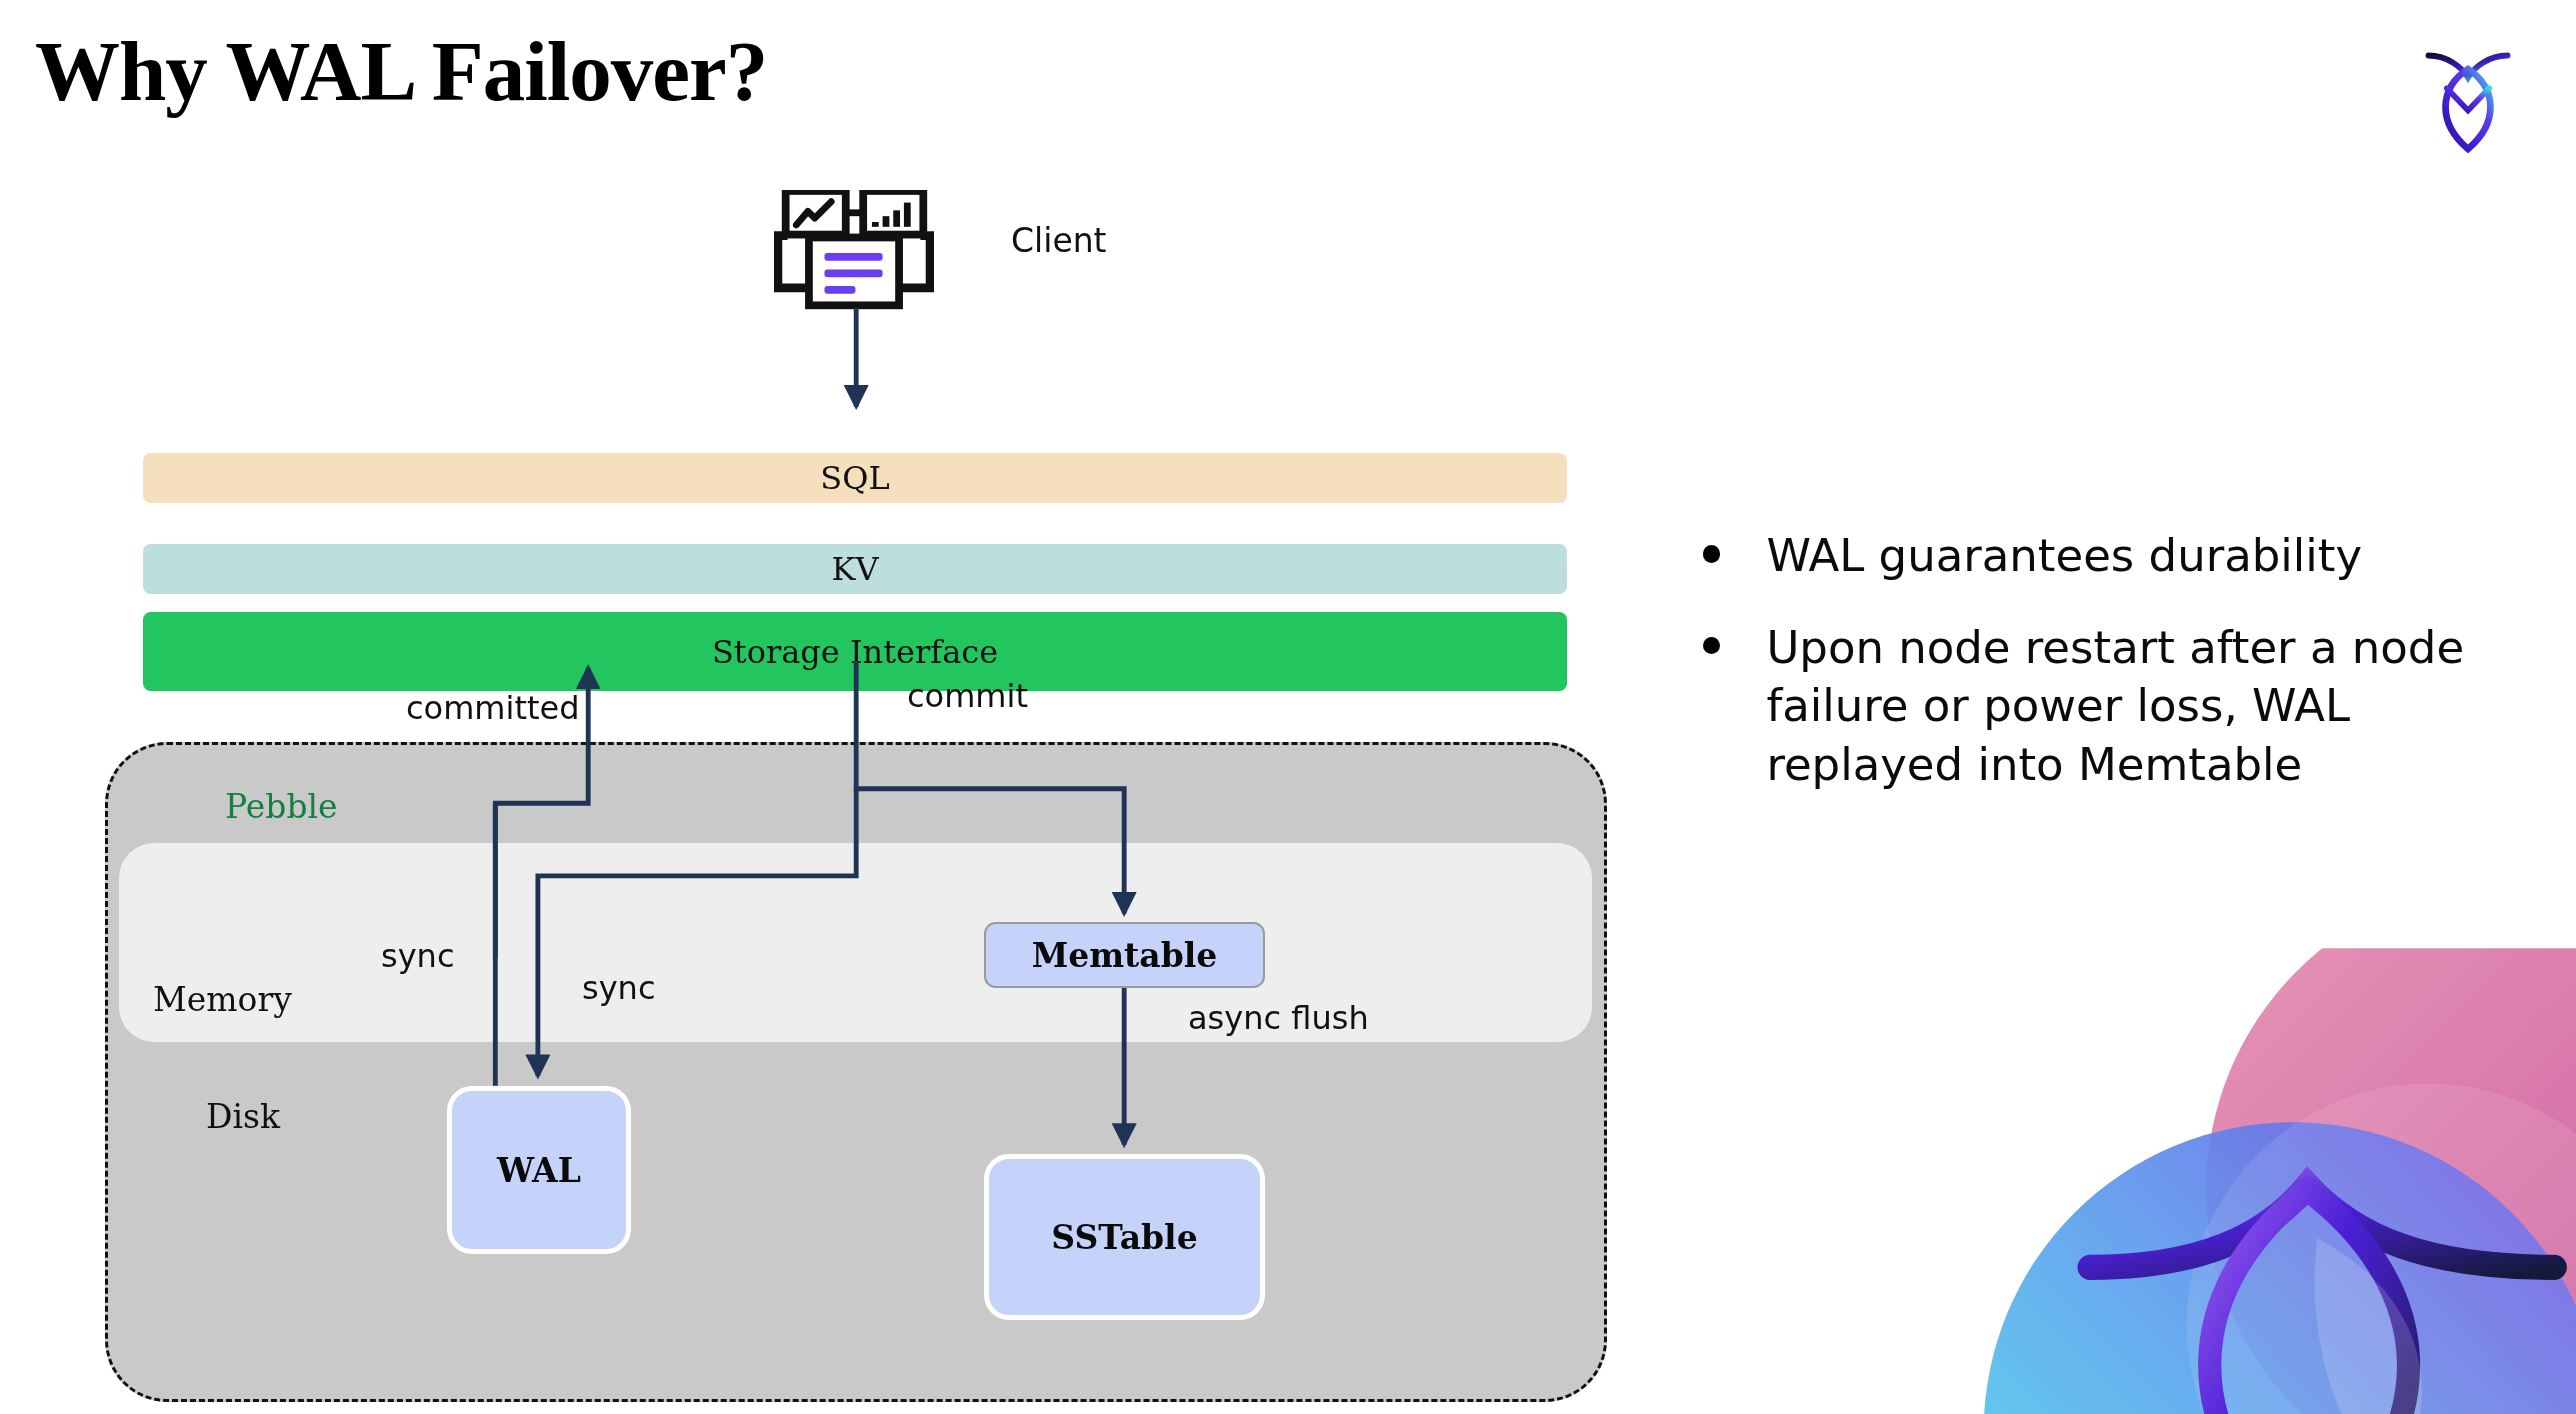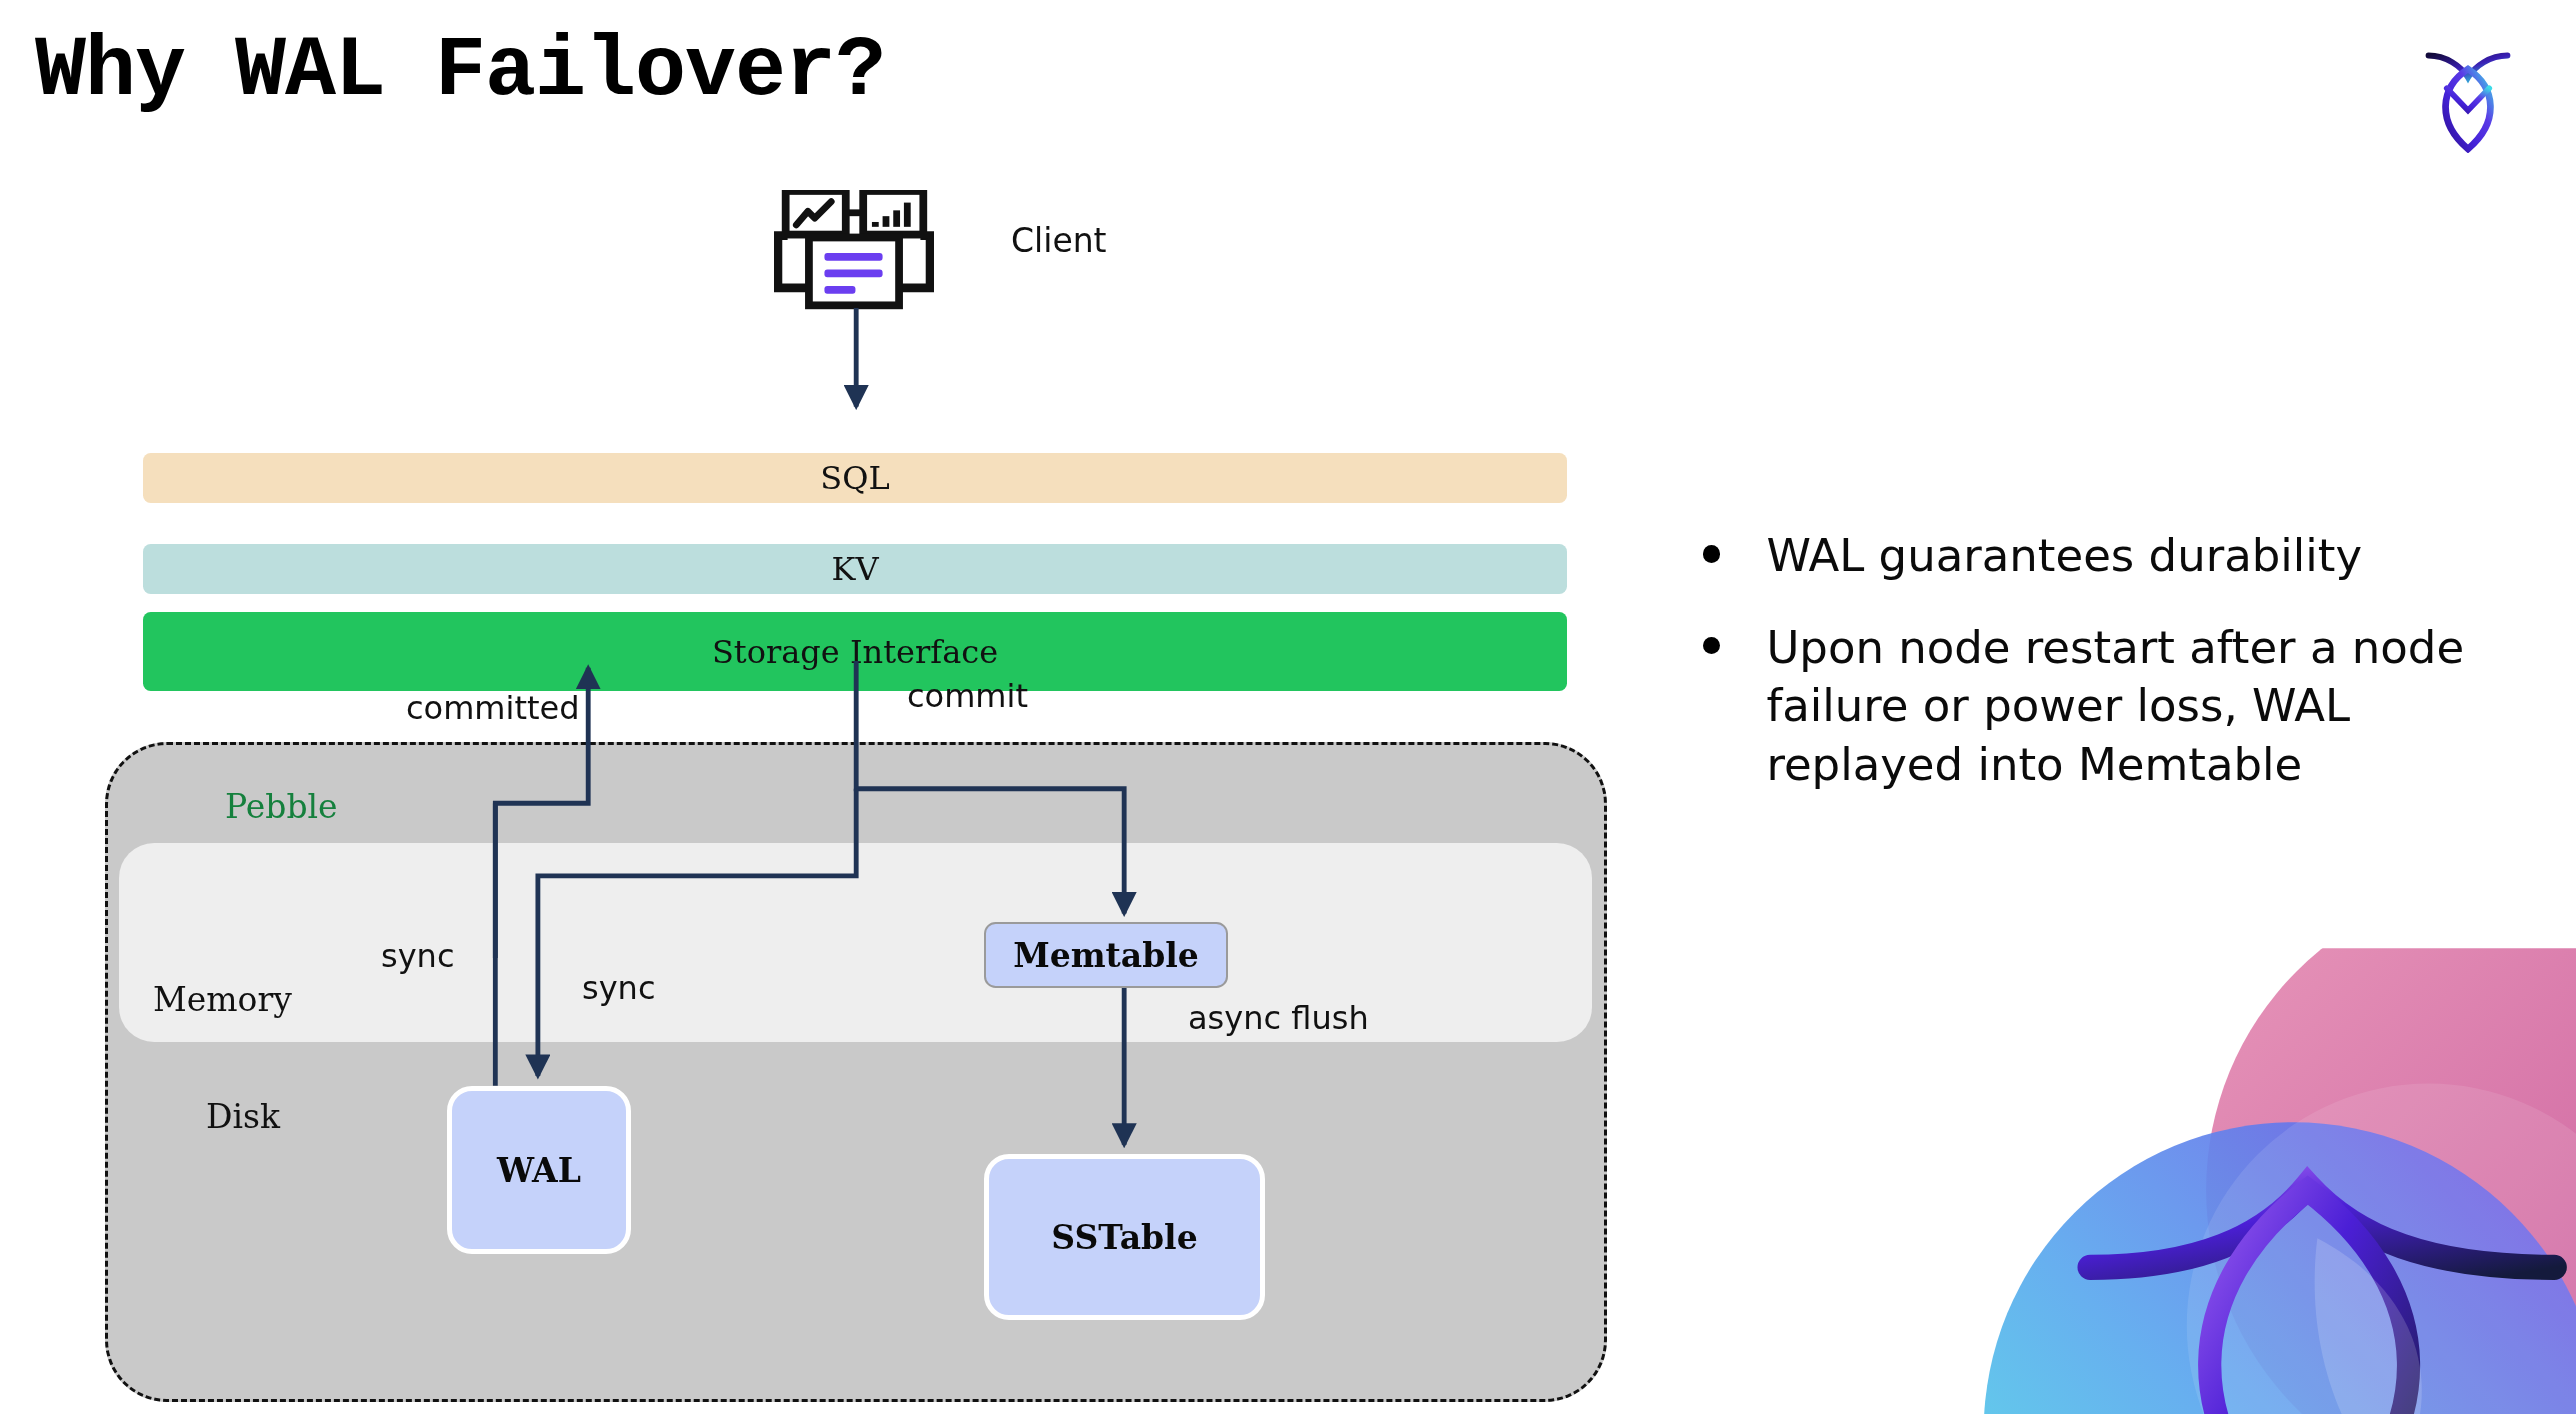--- a/index.html
+++ b/index.html
@@ -13,21 +13,21 @@
     position: relative;
     overflow: hidden;
     font-family: "DejaVu Sans", sans-serif;
   }
 
   
   #slide-title {
     position: absolute;
     left: 35px;
     top: 27px;
-    font-family: Liberation Mono, monospace;
+    font-family: Liberation Serif, serif;
     font-weight: 800;
     font-size: 85px;
     letter-spacing: -1px;
     color: #000000;
     line-height: 1.05;
     white-space: nowrap;
   }
 
   
   #brand-logo {
@@ -131,21 +131,21 @@
     display: flex;
     align-items: center;
     justify-content: center;
     font-family: "DejaVu Serif", serif;
     font-weight: 700;
     font-size: 33px;
     color: #0a0a0a;
     box-sizing: border-box;
   }
   #node-memtable {
-    left: 984px; top: 922px; width: 244px; height: 66px;
+    left: 984px; top: 922px; width: 281px; height: 66px;
     border: 2.9px solid #9a9a9a; border-radius: 11.6px;
   }
   #node-wal {
     left: 447px; top: 1086px; width: 184px; height: 168px;
     border: 5.8px solid #ffffff; border-radius: 25px;
   }
   #node-sstable {
     left: 984px; top: 1154px; width: 281px; height: 166px;
     border: 5.8px solid #ffffff; border-radius: 25px;
   }

